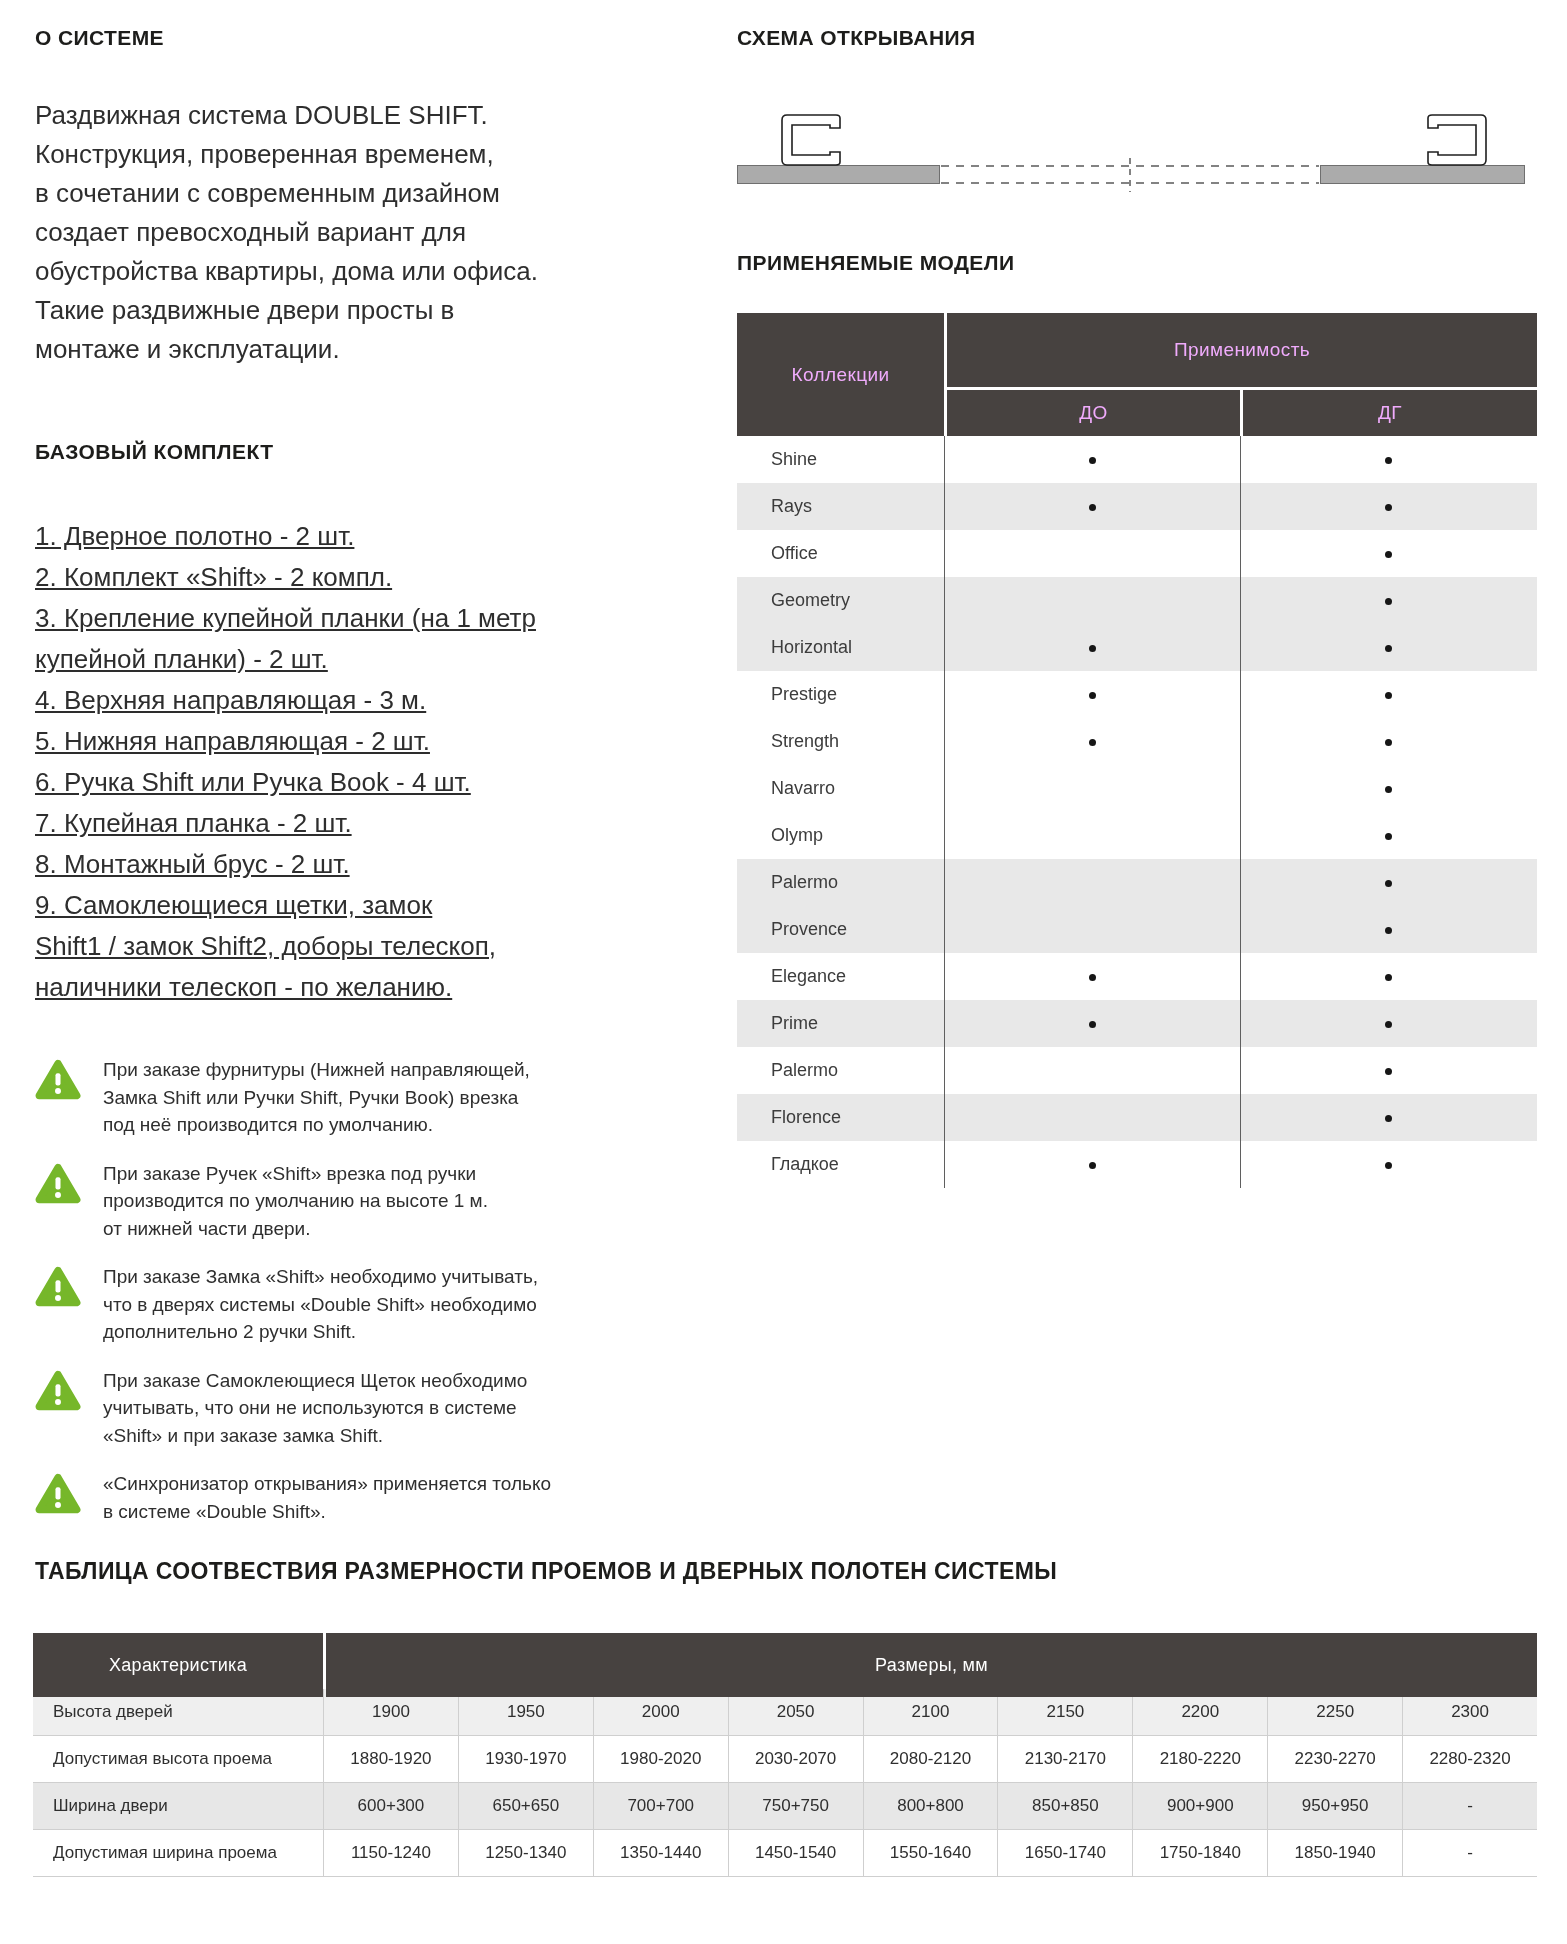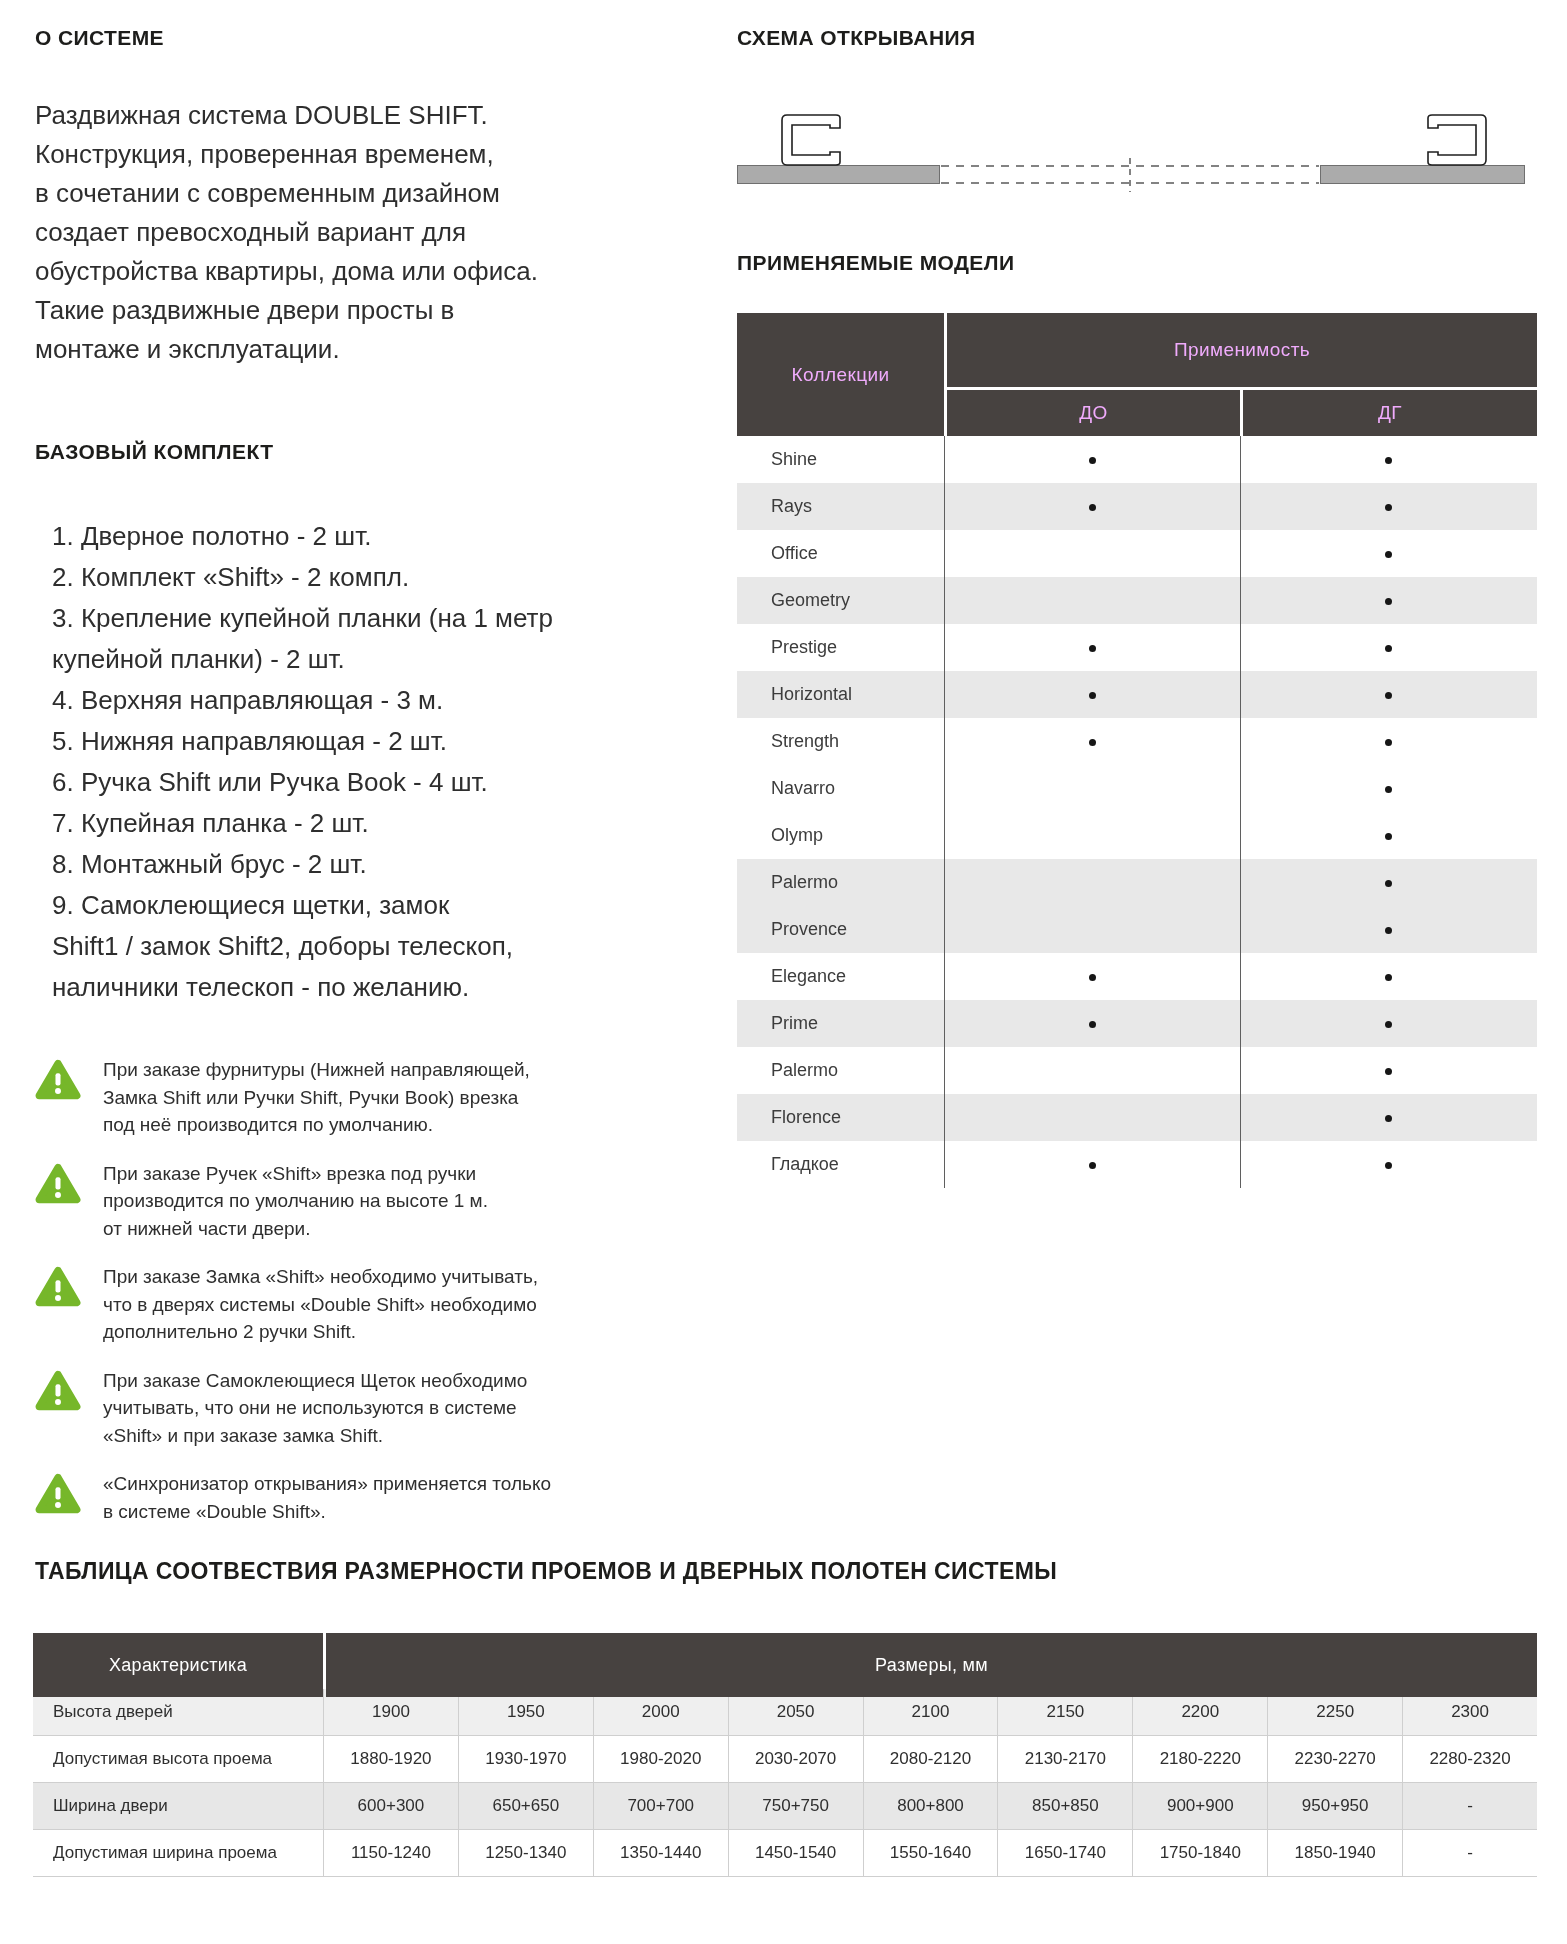--- a/index.html
+++ b/index.html
@@ -65,21 +65,21 @@
 <div class="abs bigtext" style="left:35px;top:96px;width:640px;">Раздвижная система DOUBLE SHIFT.
 Конструкция, проверенная временем,
 в сочетании с современным дизайном
 создает превосходный вариант для
 обустройства квартиры, дома или офиса.
 Такие раздвижные двери просты в
 монтаже и эксплуатации.</div>
 
 <div class="abs h-caps" style="left:35px;top:440px;">БАЗОВЫЙ КОМПЛЕКТ</div>
 
-<div class="abs" style="left:52px;top:516px;width:640px;" id="kit-list">
+<div class="abs" style="left:35px;top:516px;width:640px;text-decoration:underline;" id="kit-list">
     <div class="kit-item">1. Дверное полотно - 2 шт.</div>
     <div class="kit-item">2. Комплект «Shift» - 2 компл.</div>
     <div class="kit-item">3. Крепление купейной планки (на 1 метр
 купейной планки) - 2 шт.</div>
     <div class="kit-item">4. Верхняя направляющая -  3 м.</div>
     <div class="kit-item">5. Нижняя направляющая -  2 шт.</div>
     <div class="kit-item">6. Ручка Shift или Ручка Book -  4 шт.</div>
     <div class="kit-item">7. Купейная планка  - 2 шт.</div>
     <div class="kit-item">8. Монтажный брус - 2 шт.</div>
     <div class="kit-item">9. Самоклеющиеся щетки, замок
@@ -185,27 +185,27 @@
       <div class="m-row">
         <div class="m-name">Office</div>
         <div class="m-do"></div>
         <div class="m-dg"><span class="dot"></span></div>
       </div>
       <div class="m-row shaded">
         <div class="m-name">Geometry</div>
         <div class="m-do"></div>
         <div class="m-dg"><span class="dot"></span></div>
       </div>
+      <div class="m-row shaded">
+        <div class="m-name">Horizontal</div>
+        <div class="m-do"><span class="dot"></span></div>
+        <div class="m-dg"><span class="dot"></span></div>
+      </div>
       <div class="m-row">
         <div class="m-name">Prestige</div>
-        <div class="m-do"><span class="dot"></span></div>
-        <div class="m-dg"><span class="dot"></span></div>
-      </div>
-      <div class="m-row shaded">
-        <div class="m-name">Horizontal</div>
         <div class="m-do"><span class="dot"></span></div>
         <div class="m-dg"><span class="dot"></span></div>
       </div>
       <div class="m-row">
         <div class="m-name">Strength</div>
         <div class="m-do"><span class="dot"></span></div>
         <div class="m-dg"><span class="dot"></span></div>
       </div>
       <div class="m-row">
         <div class="m-name">Navarro</div>

